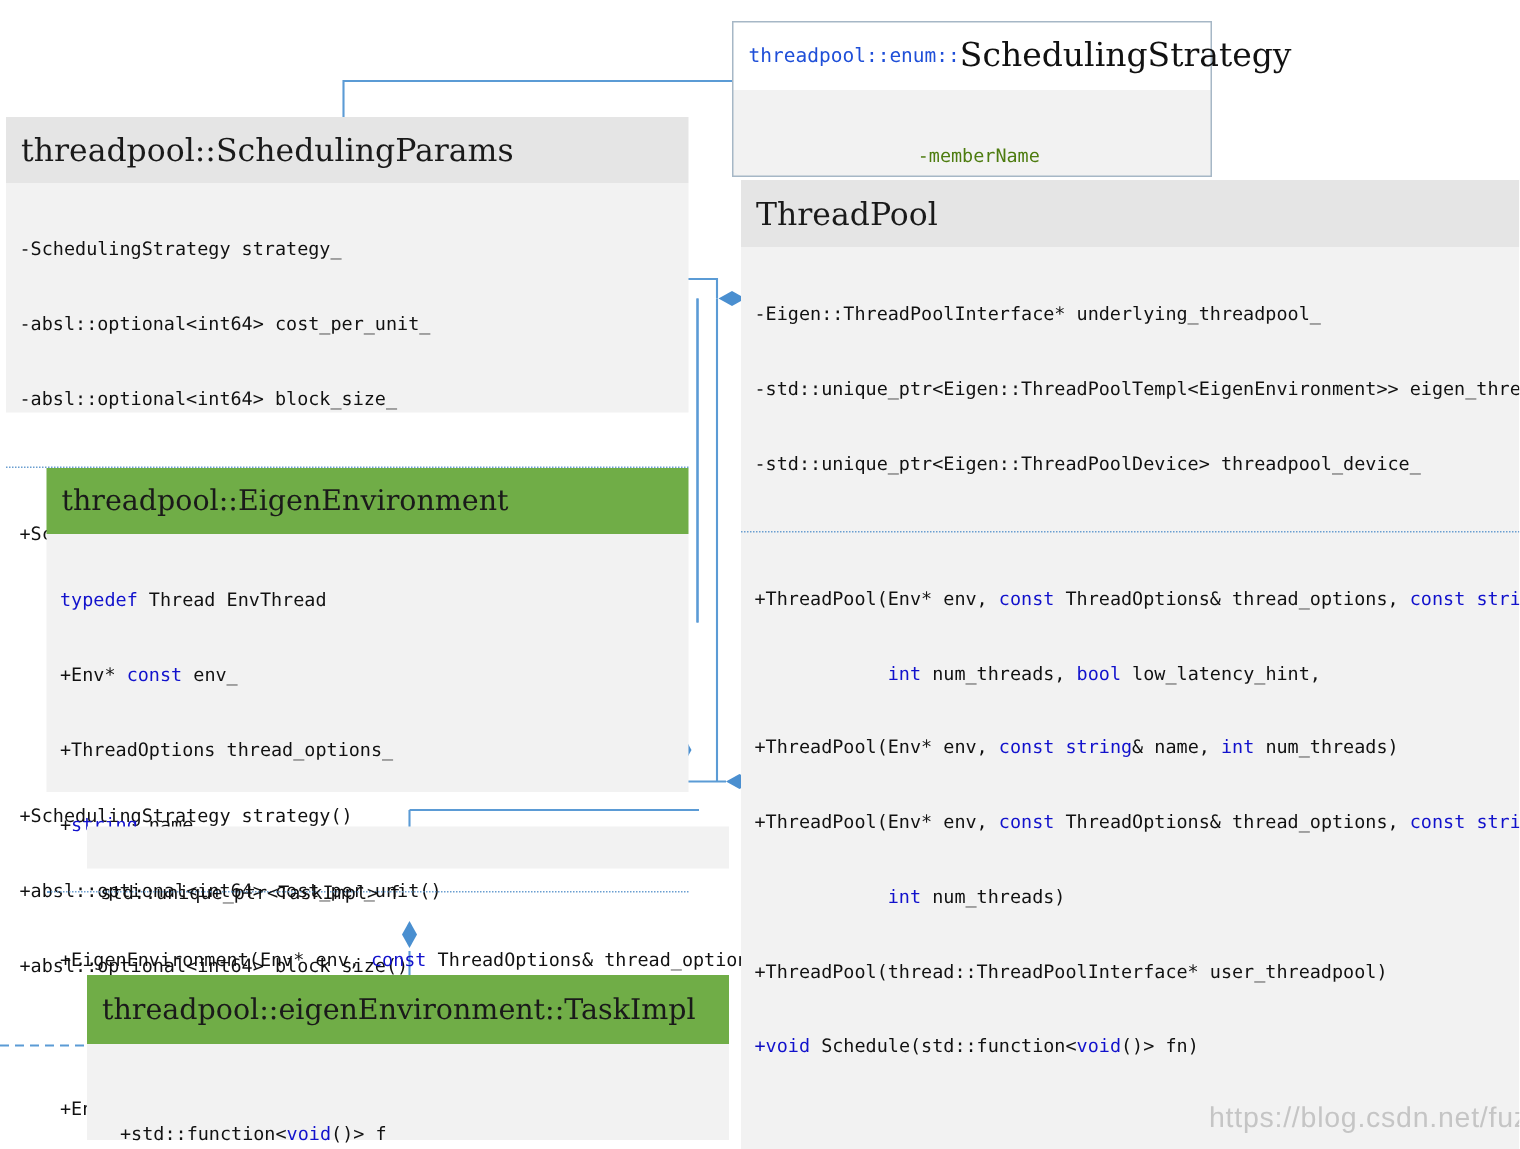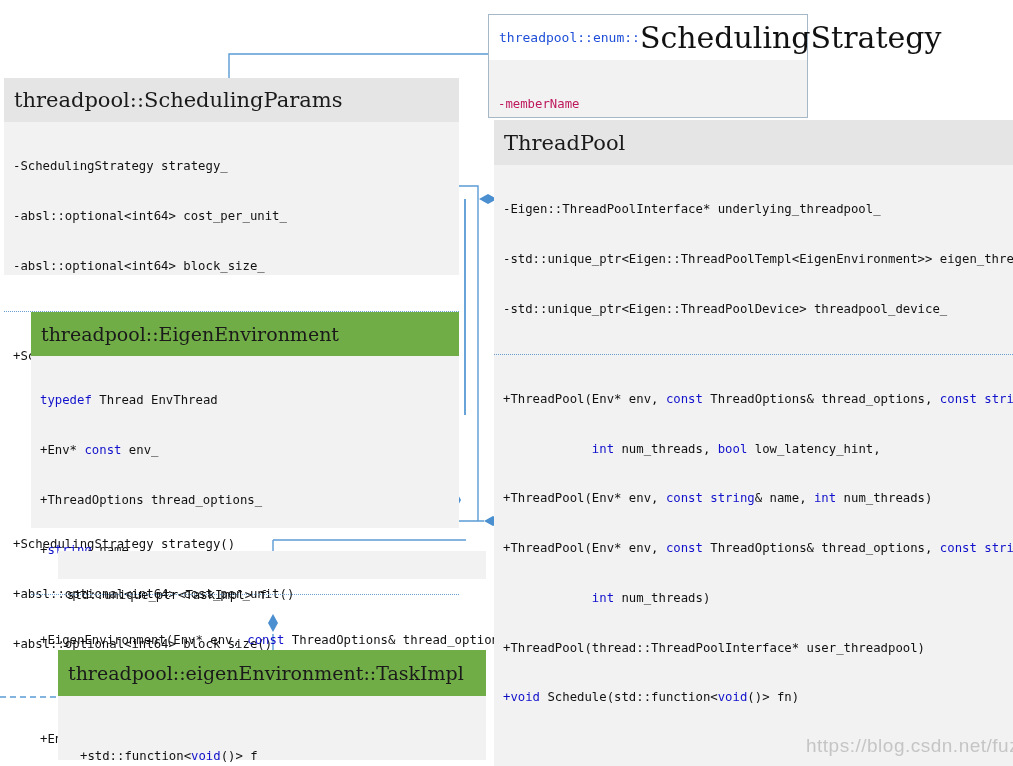--- a/index.html
+++ b/index.html
@@ -61,31 +61,31 @@
     padding-left: 9px;
     white-space: pre;
   }
   .sep {
     border-top: 1px dotted #6a9ed0;
     margin: 3px 0 3px 0;
     height: 0;
   }
   .kw { color: #1111cc; text-align: center; }
   .sig { color: #0c0cc0; }
-  .memname { color: #be185d; }
+  .memname { color: #4d7c0f; text-align: center; }
   .title-big { font-size: 21px; }
   .title-mid { font-size: 19px; }
   .enum-ns {
     font-family: "DejaVu Sans Mono", monospace;
     font-size: 13px;
     color: #1f4fd8;
   }
   .enum-name {
     font-family: "DejaVu Serif", serif;
-    font-size: 30px;
+    font-size: 22px;
     color: #111;
   }
   .watermark {
     position: absolute;
     color: rgba(160,160,160,0.55);
     font-family: "Liberation Sans", sans-serif;
     font-size: 19px;
     letter-spacing: 0.5px;
     white-space: nowrap;
   }

